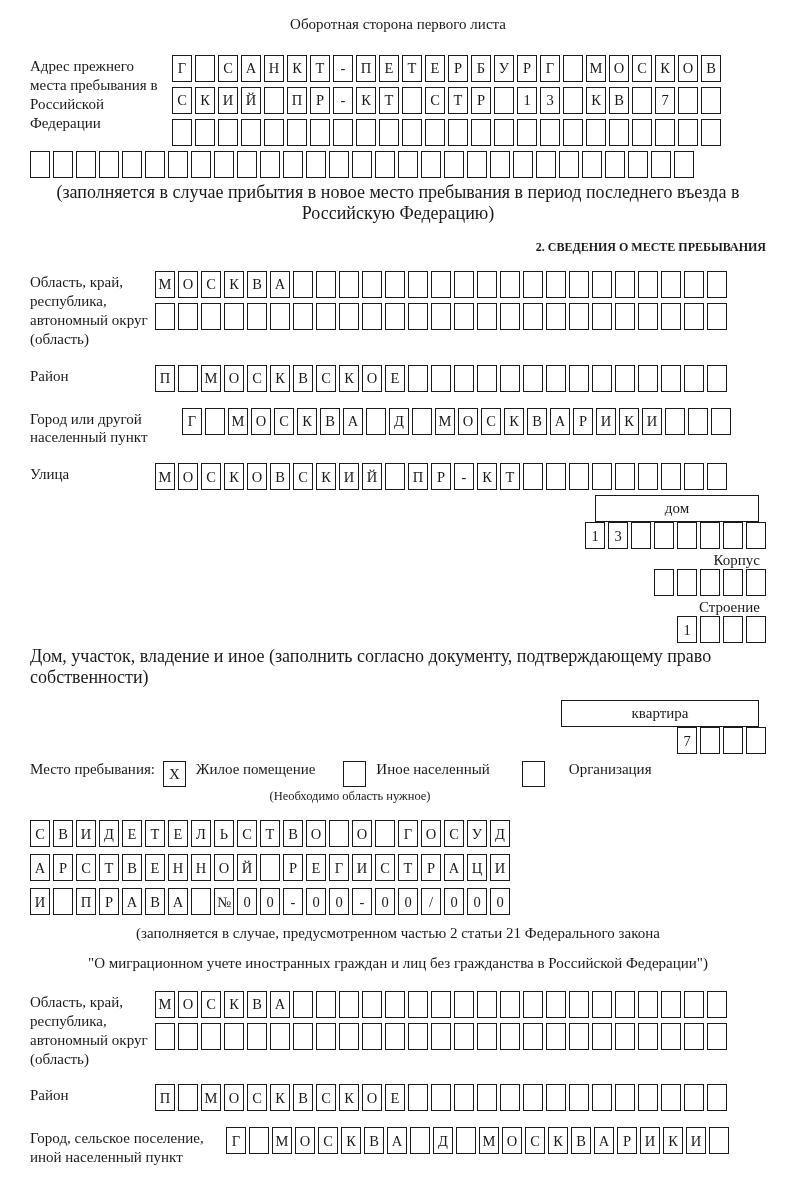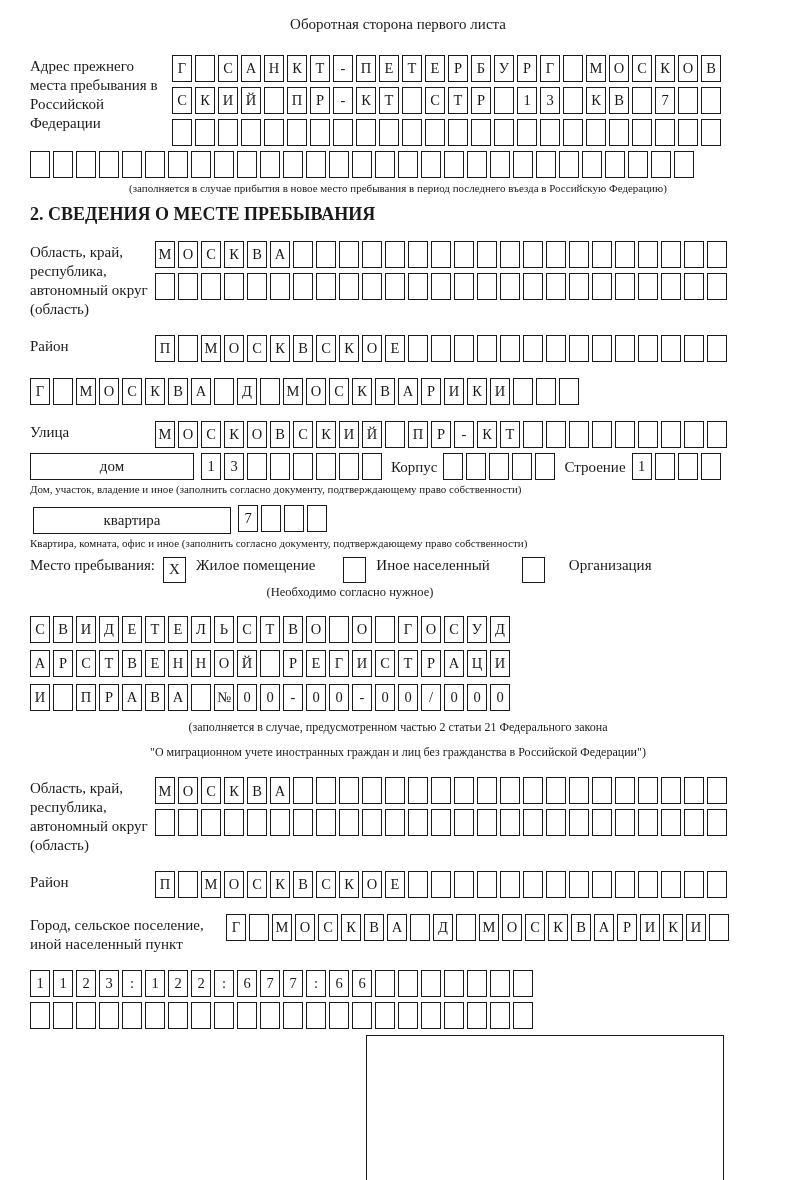--- a/index.html
+++ b/index.html
@@ -22,43 +22,43 @@
 
   .rows { display:flex; flex-direction:column; gap:5px; }
   .grid { display:flex; gap:3px; flex-wrap:nowrap; }
   .cell {
     width:18px; height:25px; flex:none;
     border:1.5px solid #1a1a1a;
     display:flex; align-items:center; justify-content:center;
     font-size:14.5px; line-height:1;
   }
 
-  .caption { font-size:11px; margin:1px 0 8px 0; }
+  .caption { font-size:18px; margin:1px 0 8px 0; }
   .caption.center { text-align:center; }
 
-  .section-title { text-align:left; font-weight:bold; font-size:18px; margin:10px 0 10px 0; }
-
-  .house-row { display:flex; align-items:center; margin-bottom:3px; }
+  .section-title { text-align:right; font-weight:bold; font-size:12px; margin:16px 0 10px 0; }
+
+  .house-row { display:flex; align-items:flex-end; margin-bottom:3px;flex-direction:column; }
   .wide-box {
     border:1.5px solid #1a1a1a; height:25px; display:flex;
     align-items:center; justify-content:center; font-size:15px; flex:none;
   }
   .box-dom { width:162px; margin-right:7px; }
   .box-kv { width:196px; margin:4px 7px 0 3px; }
   .inline-label { font-size:15px; padding:3px 6px 0 9px; flex:none; }
 
   .stay-row { display:flex; margin:7px 0 2px 0; font-size:15px; }
   .checkbox {
     width:21px; height:24px; border:1.5px solid #1a1a1a; flex:none;
     display:flex; align-items:center; justify-content:center;
     font-size:15px; margin:0 10px 0 8px;
   }
   .hint { text-align:center; font-size:12.5px; width:640px; margin:0 0 10px 0; }
 
-  .subnote { text-align:center; font-size:12px; line-height:1.45; margin:8px; }
+  .subnote { text-align:center; font-size:15px; line-height:1.45; margin:8px; }
 
   .stamp-box {
     width:356px; height:172px; border:1.8px solid #1a1a1a;
     margin:6px 0 6px 336px;
   }
 </style>
 </head>
 <body>
 
 <div class="page">
@@ -268,20 +268,21 @@
         <div class="cell"></div>
         <div class="cell"></div>
         <div class="cell"></div>
         <div class="cell"></div>
         <div class="cell"></div>
         <div class="cell"></div>
       </div>
   </div>
 
   <div class="field">
+    <div class="flabel w152">Город или другой населенный пункт</div>
     <div class="grid">
         <div class="cell">Г</div>
         <div class="cell"></div>
         <div class="cell">М</div>
         <div class="cell">О</div>
         <div class="cell">С</div>
         <div class="cell">К</div>
         <div class="cell">В</div>
         <div class="cell">А</div>
         <div class="cell"></div>
@@ -366,32 +367,31 @@
 
   <div class="house-row">
     <div class="wide-box box-kv">квартира</div>
     <div class="grid">
         <div class="cell">7</div>
         <div class="cell"></div>
         <div class="cell"></div>
         <div class="cell"></div>
       </div>
   </div>
-  <div class="caption">Квартира, комната, офис и иное (заполнить согласно документу, подтверждающему право собственности)</div>
 
   <div class="stay-row">
     <span>Место пребывания:</span>
     <span class="checkbox">X</span>
     <span>Жилое помещение</span>
     <span class="checkbox" style="margin-left:28px;"></span>
     <span>Иное населенный</span>
     <span class="checkbox" style="margin-left:32px; margin-right:24px;"></span>
     <span>Организация</span>
   </div>
-  <div class="hint">(Необходимо согласно нужное)</div>
+  <div class="hint">(Необходимо область нужное)</div>
 
   <div class="field">
     <div class="rows" style="gap:7px;">
       <div class="grid">
           <div class="cell">С</div>
           <div class="cell">В</div>
           <div class="cell">И</div>
           <div class="cell">Д</div>
           <div class="cell">Е</div>
           <div class="cell">Т</div>

